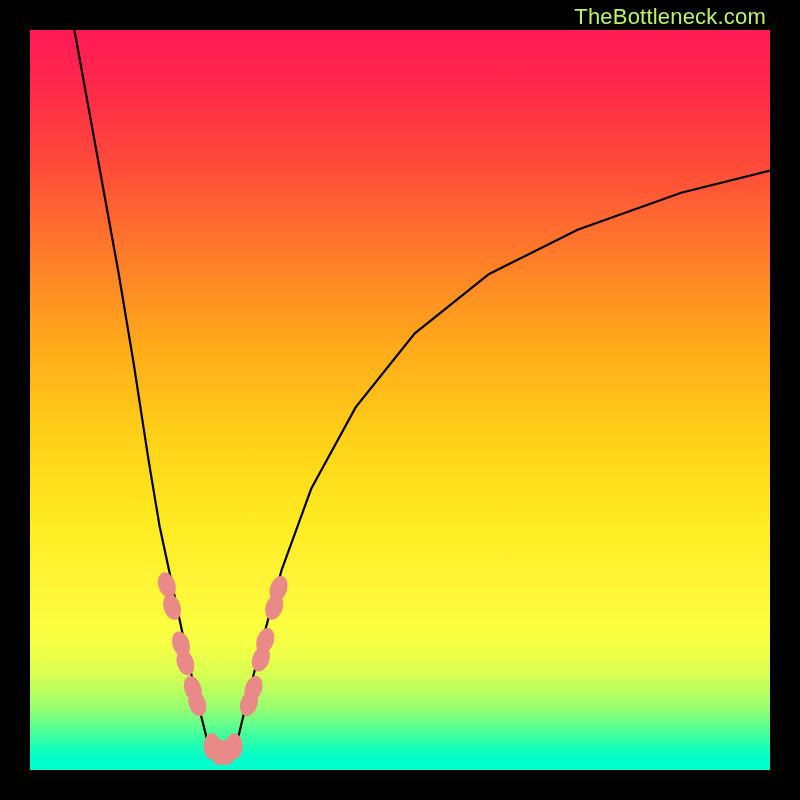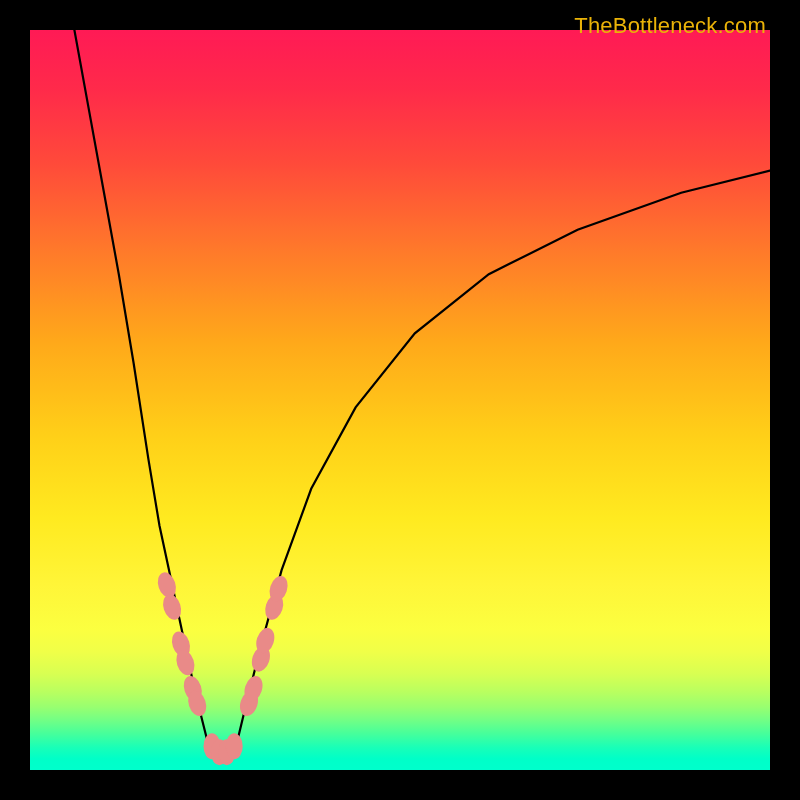--- a/index.html
+++ b/index.html
@@ -47,23 +47,23 @@
       #98ff70 91.5%,
       #78ff82 93%,
       #48ff9a 95%,
       #18ffb8 97%,
       #00ffc8 98.5%,
       #00ffcc 100%
     );
   }
   .watermark {
     position: absolute;
-    top: 13px;
+    top: 4px;
     right: 34px;
-    color: #eab308;
+    color: #bef264;
     font-size: 22px;
     font-weight: 500;
     letter-spacing: 0.2px;
     z-index: 10;
     pointer-events: none;
   }
   svg.curves {
     position: absolute;
     inset: 0;
     width: 740px;

